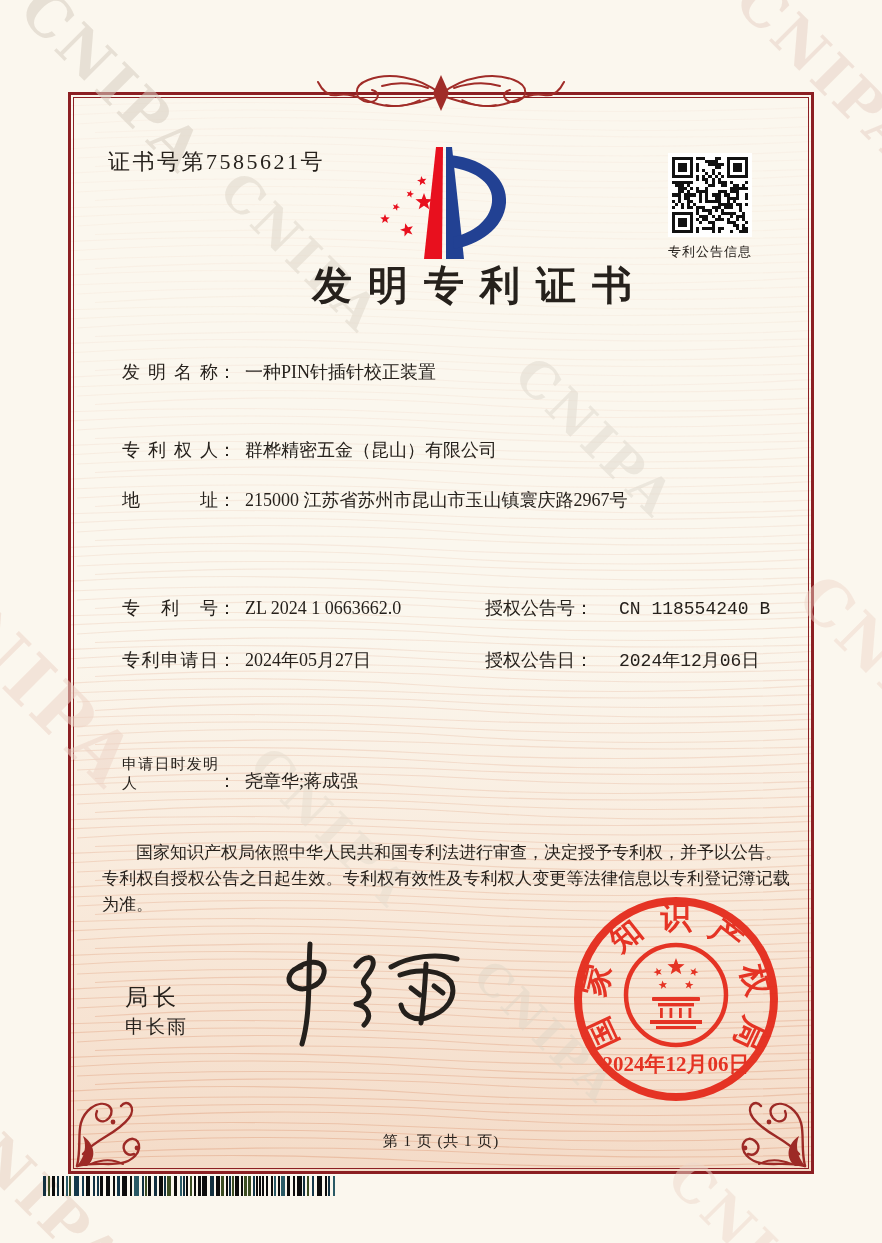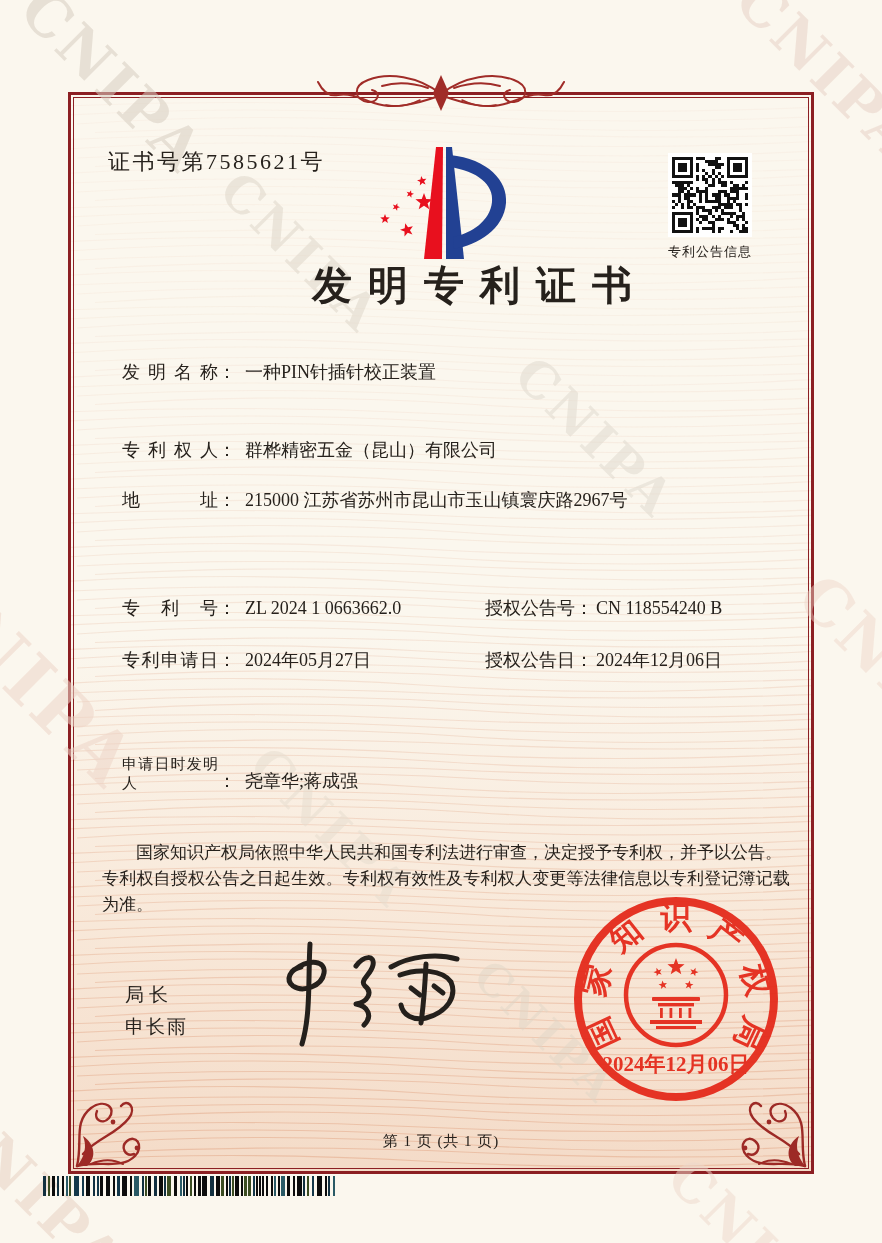--- a/index.html
+++ b/index.html
@@ -34,27 +34,27 @@
   .title{position:absolute;left:68px;top:258px;width:808px;text-align:center;font-size:40px;
          font-weight:700;letter-spacing:16px;padding-left:16px;box-sizing:border-box;z-index:5;}
 
   .row{position:absolute;left:122px;width:672px;font-size:18px;z-index:5;}
   .row .lbl{display:inline-block;width:96px;text-align:justify;text-align-last:justify;vertical-align:bottom;}
   .row .colon{display:inline-block;}
   .row .val{margin-left:9px;}
   .row.small .lbl{font-size:15px;width:96px;}
   .col2{position:absolute;left:363px;top:0;}
   .col2 .lbl2{display:inline-block;width:90px;text-align:justify;text-align-last:justify;}
-  .col2 .val{margin-left:3px;}
+  .col2 .val{margin-left:26px;font-family:Liberation Mono, monospace;}
 
   .legal{position:absolute;left:102px;top:840px;width:688px;font-size:17px;line-height:26px;
          z-index:5;text-align:justify;}
   .legal .l1{text-indent:2em;}
 
-  .director-title{position:absolute;left:125px;top:982px;font-size:19px;letter-spacing:5px;
+  .director-title{position:absolute;left:125px;top:982px;font-size:23px;letter-spacing:5px;
                   font-family:"Liberation Sans","DejaVu Sans",sans-serif;z-index:5;}
   .director-name{position:absolute;left:125px;top:1014px;font-size:19px;letter-spacing:2px;
                  font-family:"Liberation Sans","DejaVu Sans",sans-serif;z-index:5;}
   .signature{position:absolute;left:260px;top:936px;z-index:6;}
 
   .seal{position:absolute;left:570px;top:893px;z-index:6;opacity:.93;}
   .seal text{font-family:"Liberation Serif","DejaVu Serif",serif;}
 
   .footer{position:absolute;left:68px;top:1132px;width:746px;text-align:center;font-size:15px;
           letter-spacing:1px;z-index:5;}

